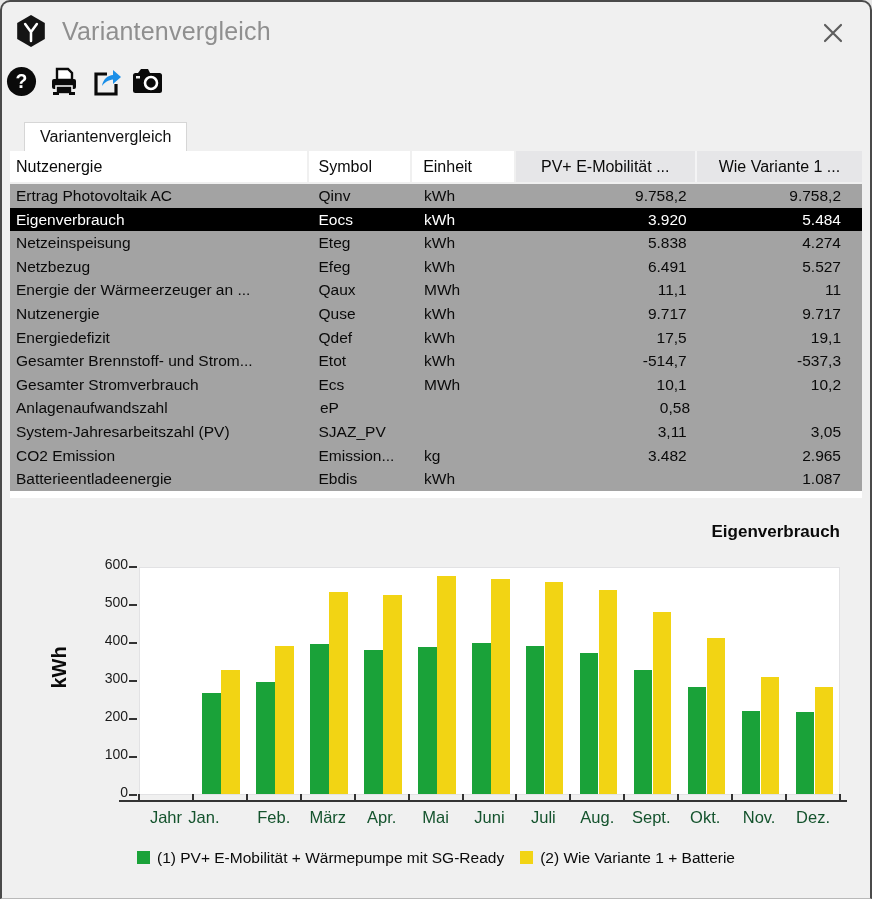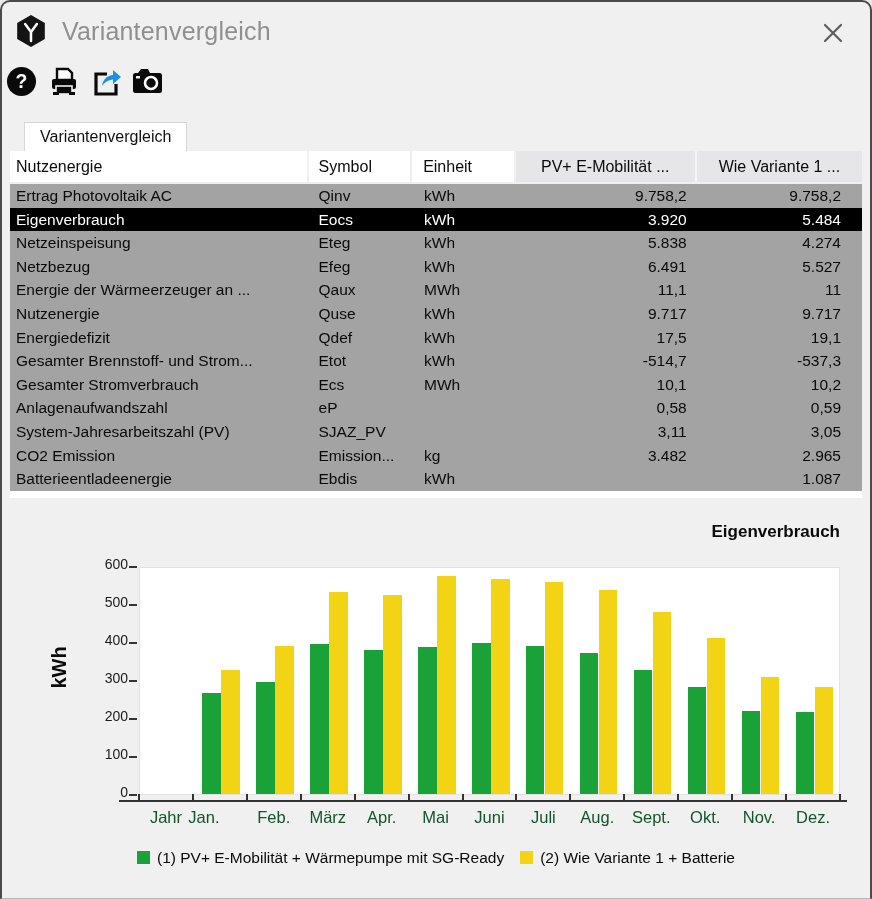--- a/index.html
+++ b/index.html
@@ -184,21 +184,20 @@
           <div class="c c1">Ecs</div>
           <div class="c c2">MWh</div>
           <div class="c c3">10,1</div>
           <div class="c c4">10,2</div>
         </div>
         <div class="trow">
           <div class="c c0">Anlagenaufwandszahl</div>
           <div class="c c1">eP</div>
           <div class="c c2"></div>
           <div class="c c3">0,58</div>
-          <div class="c c4">0,59</div>
         </div>
         <div class="trow">
           <div class="c c0">System-Jahresarbeitszahl (PV)</div>
           <div class="c c1">SJAZ_PV</div>
           <div class="c c2"></div>
           <div class="c c3">3,11</div>
           <div class="c c4">3,05</div>
         </div>
         <div class="trow">
           <div class="c c0">CO2 Emission</div>

